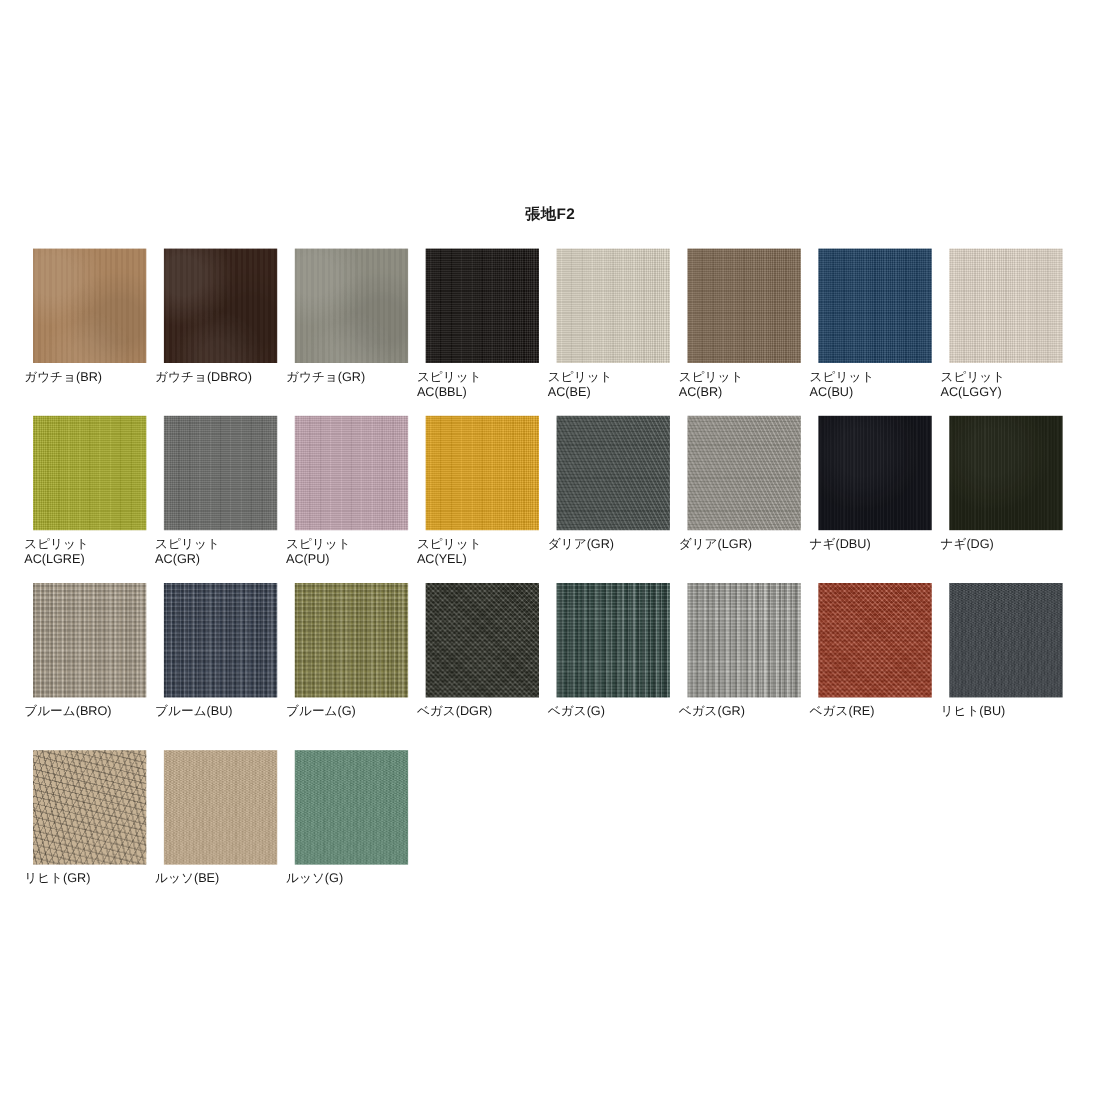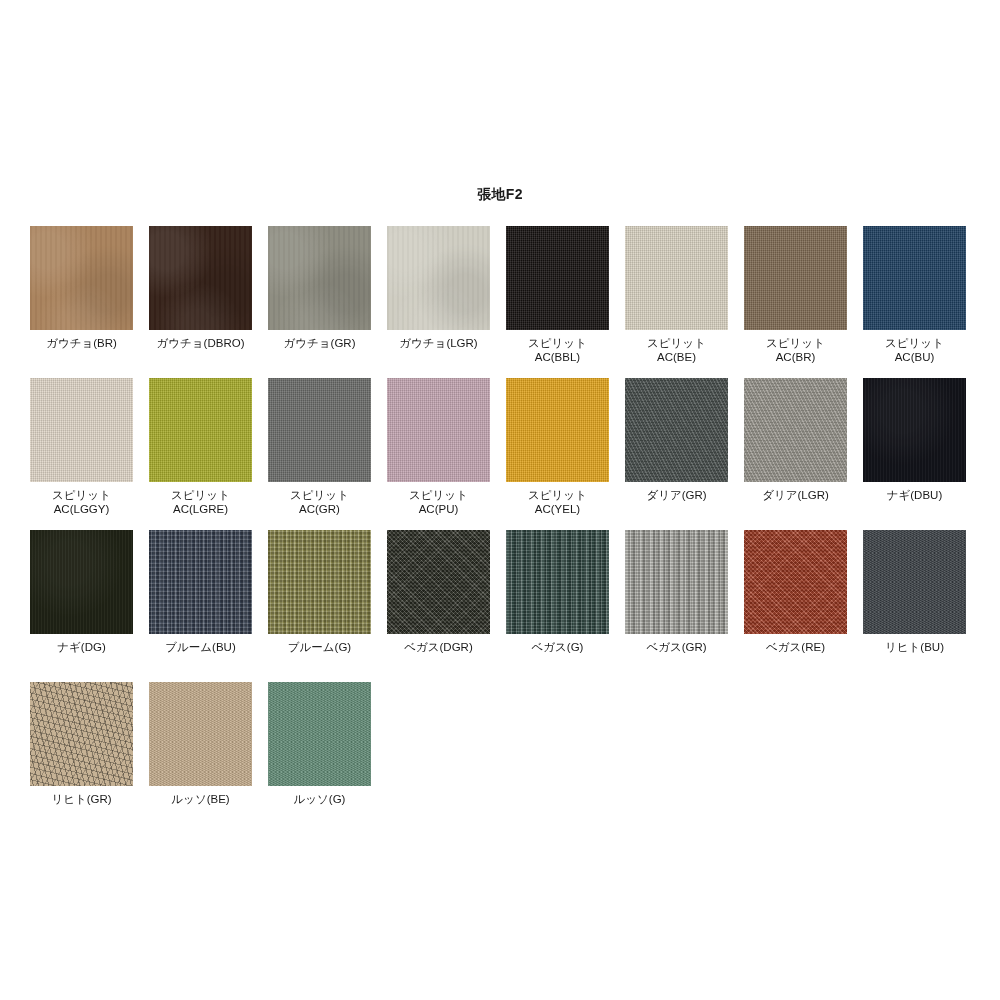--- a/index.html
+++ b/index.html
@@ -150,21 +150,20 @@
       repeating-linear-gradient(0deg, rgba(255,255,255,0.14) 0 1px, rgba(0,0,0,0.14) 1px 3px),
       repeating-linear-gradient(90deg, rgba(255,255,255,0.10) 0 5px, rgba(0,0,0,0.10) 5px 11px);
     opacity: 0.95;
   }
 
   .swatch-label {
     position: absolute;
     left: -8px;
     top: 110px;
     width: 119px;
-    text-align: center;
     font-size: 11.5px;
     line-height: 14px;
     color: #1a1a1a;
     white-space: pre-line;
   }
 </style>
 </head>
 <body style="background: rgb(255, 255, 255);">
 
 <div id="catalog-page">
@@ -184,26 +183,20 @@
         </div>
         <div class="swatch-label">ガウチョ(DBRO)</div>
       </div>
       <div class="swatch-cell">
         <div class="swatch-chip" style="background-color: rgb(140, 139, 127);">
           <div class="tex tex-suede"></div>
         </div>
         <div class="swatch-label">ガウチョ(GR)</div>
       </div>
       <div class="swatch-cell">
-        <div class="swatch-chip" style="background-color: rgb(207, 205, 194);">
-          <div class="tex tex-suede"></div>
-        </div>
-        <div class="swatch-label">ガウチョ(LGR)</div>
-      </div>
-      <div class="swatch-cell">
         <div class="swatch-chip" style="background-color: rgb(22, 18, 16);">
           <div class="tex tex-weave"></div>
         </div>
         <div class="swatch-label">スピリット
 AC(BBL)</div>
       </div>
       <div class="swatch-cell">
         <div class="swatch-chip" style="background-color: rgb(217, 210, 194);">
           <div class="tex tex-weave"></div>
         </div>
@@ -277,20 +270,26 @@
         </div>
         <div class="swatch-label">ナギ(DBU)</div>
       </div>
       <div class="swatch-cell">
         <div class="swatch-chip" style="background-color: rgb(31, 34, 21);">
           <div class="tex tex-flat"></div>
         </div>
         <div class="swatch-label">ナギ(DG)</div>
       </div>
       <div class="swatch-cell">
+        <div class="swatch-chip" style="background-color: rgb(181, 169, 149);">
+          <div class="tex tex-coarse"></div>
+        </div>
+        <div class="swatch-label">ブルーム(BRO)</div>
+      </div>
+      <div class="swatch-cell">
         <div class="swatch-chip" style="background-color: rgb(60, 70, 87);">
           <div class="tex tex-coarse"></div>
         </div>
         <div class="swatch-label">ブルーム(BU)</div>
       </div>
       <div class="swatch-cell">
         <div class="swatch-chip" style="background-color: rgb(141, 138, 76);">
           <div class="tex tex-coarse"></div>
         </div>
         <div class="swatch-label">ブルーム(G)</div>

